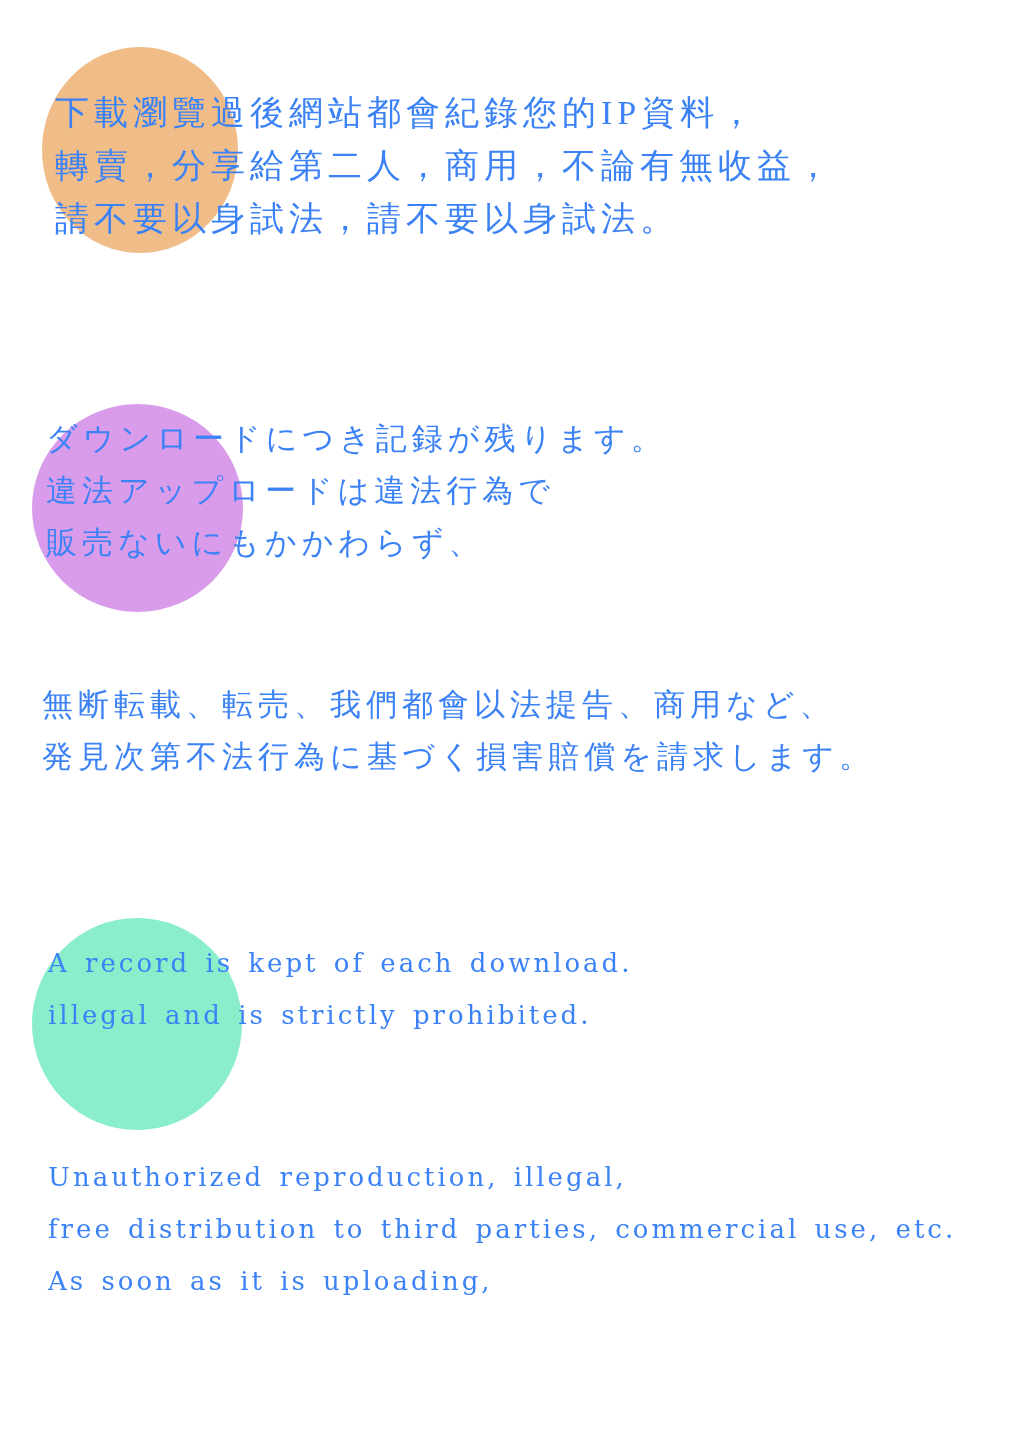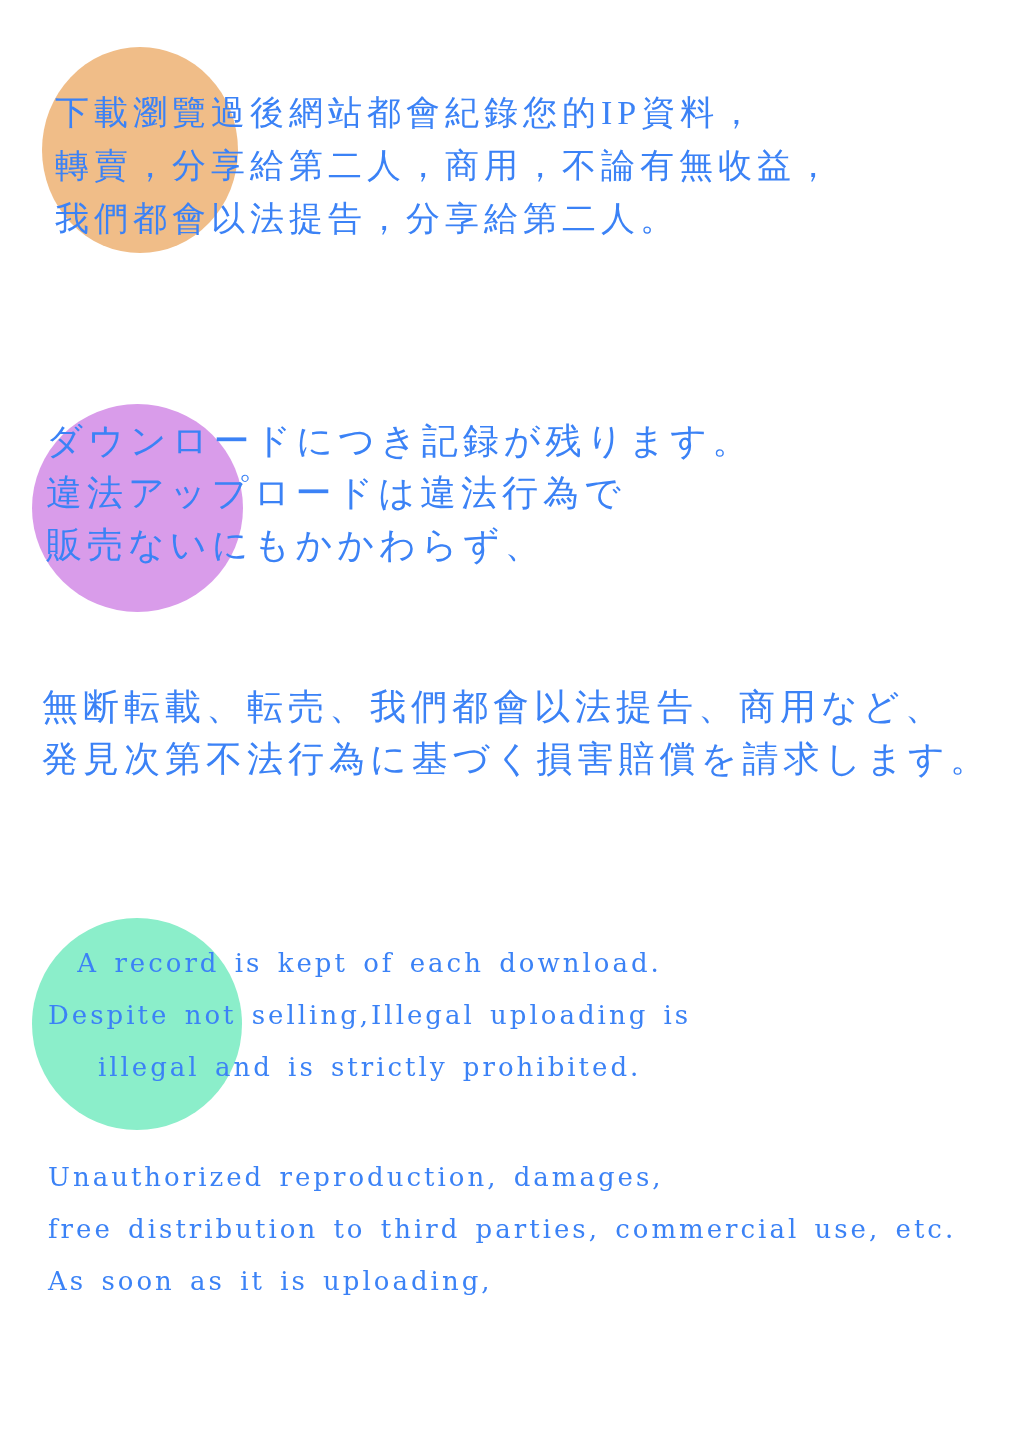--- a/index.html
+++ b/index.html
@@ -31,69 +31,68 @@
   }
   .zh-block {
     left: 55px;
     top: 86px;
     font-family: "Liberation Serif", "DejaVu Serif", serif;
     font-size: 34px;
     line-height: 53px;
     letter-spacing: 5px;
   }
   .ja-block {
-    font-family: Liberation Serif, serif;
-    font-size: 36px;
+    font-family: Liberation Mono, monospace;
+    font-size: 31px;
     line-height: 52px;
     letter-spacing: 5px;
   }
   .ja-block-1 { left: 46px; top: 415px; }
   .ja-block-2 { left: 42px; top: 681px; }
   .en-block {
     font-family: "DejaVu Serif", "Liberation Serif", serif;
     font-size: 26px;
     line-height: 52px;
     letter-spacing: 3px;
     word-spacing: 4px;
   }
-  .en-block-1 { left: 48px; top: 937px; text-align: center; }
+  .en-block-1 { left: 48px; top: 937px; }
   .en-block-2 { left: 48px; top: 1151px; }
   .notice-line { white-space: pre; }
 </style>
 </head>
 <body>
 
 <div class="page">
 
   <div class="highlight-ellipse ellipse-orange" style="background-color: rgb(240, 189, 136);"></div>
   <div class="highlight-ellipse ellipse-purple" style="background-color: rgb(217, 156, 234);"></div>
   <div class="highlight-ellipse ellipse-green" style="background-color: rgb(139, 238, 202);"></div>
 
   <div class="text-block zh-block" lang="zh-Hant">
     <div class="notice-line">下載瀏覽過後網站都會紀錄您的IP資料，</div>
     <div class="notice-line">轉賣，分享給第二人，商用，不論有無收益，</div>
-    <div class="notice-line">我們都會以法提告，分享給第二人。</div>
+    <div class="notice-line">請不要以身試法，請不要以身試法。</div>
   </div>
 
   <div class="text-block ja-block ja-block-1" lang="ja">
     <div class="notice-line">ダウンロードにつき記録が残ります。</div>
     <div class="notice-line">違法アップロードは違法行為で</div>
     <div class="notice-line">販売ないにもかかわらず、</div>
   </div>
 
   <div class="text-block ja-block ja-block-2" lang="ja">
     <div class="notice-line">無断転載、転売、我們都會以法提告、商用など、</div>
     <div class="notice-line">発見次第不法行為に基づく損害賠償を請求します。</div>
   </div>
 
   <div class="text-block en-block en-block-1" lang="en">
     <div class="notice-line">A record is kept of each download.</div>
-    <div class="notice-line">Despite not selling,Illegal uploading is</div>
     <div class="notice-line">illegal and is strictly prohibited.</div>
   </div>
 
   <div class="text-block en-block en-block-2" lang="en">
-    <div class="notice-line">Unauthorized reproduction, damages,</div>
+    <div class="notice-line">Unauthorized reproduction, illegal,</div>
     <div class="notice-line">free distribution to third parties, commercial use, etc.</div>
     <div class="notice-line">As soon as it is uploading,</div>
   </div>
 
 </div>
 
 </body></html>

